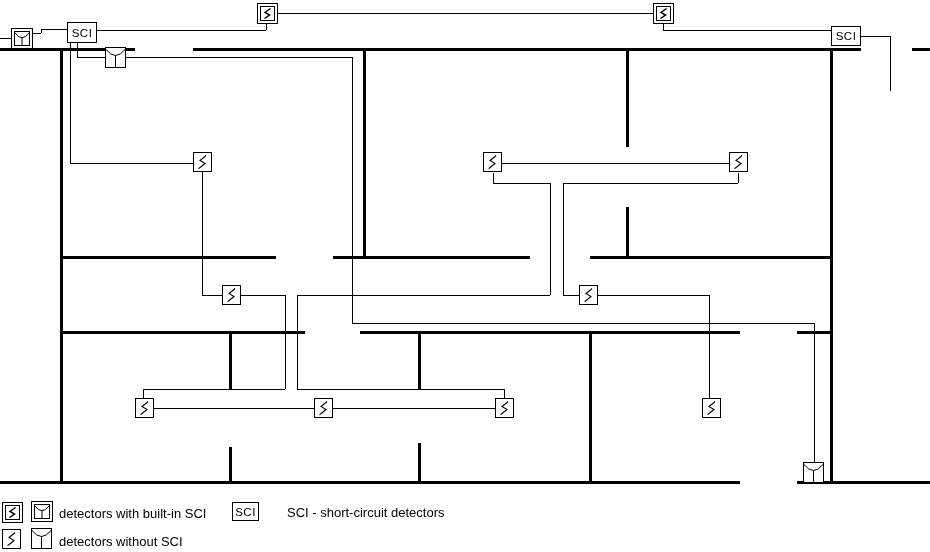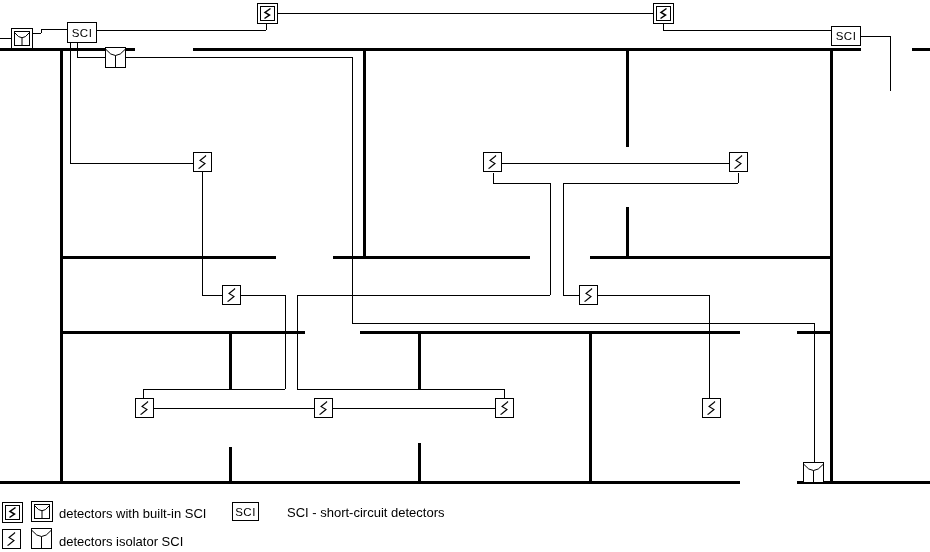--- a/index.html
+++ b/index.html
@@ -168,15 +168,15 @@
         </svg></div>
       <div class="sym" style="left: 31px; top: 528px; width: 21px; height: 21px;"><svg width="21" height="21" viewBox="0 0 21 21">
           <rect x="0.5" y="0.5" width="20" height="20" fill="#fff" stroke="#000"></rect>
           <path d="M1 2.5 Q10.5 14.5 20 2.5" fill="none" stroke="#000"></path>
           <path d="M10.5 8.5 L10.5 20.5" fill="none" stroke="#000"></path>
         </svg></div>
     </div>
   <div>
     <div class="legend-text" style="left:59px;top:506px;">detectors with built-in SCI</div>
     <div class="legend-text" style="left:287px;top:505px;">SCI - short-circuit detectors</div>
-    <div class="legend-text" style="left:59px;top:534px;">detectors isolator SCI</div>
+    <div class="legend-text" style="left:59px;top:534px;">detectors without SCI</div>
   </div>
 </div>
 
 </body></html>

